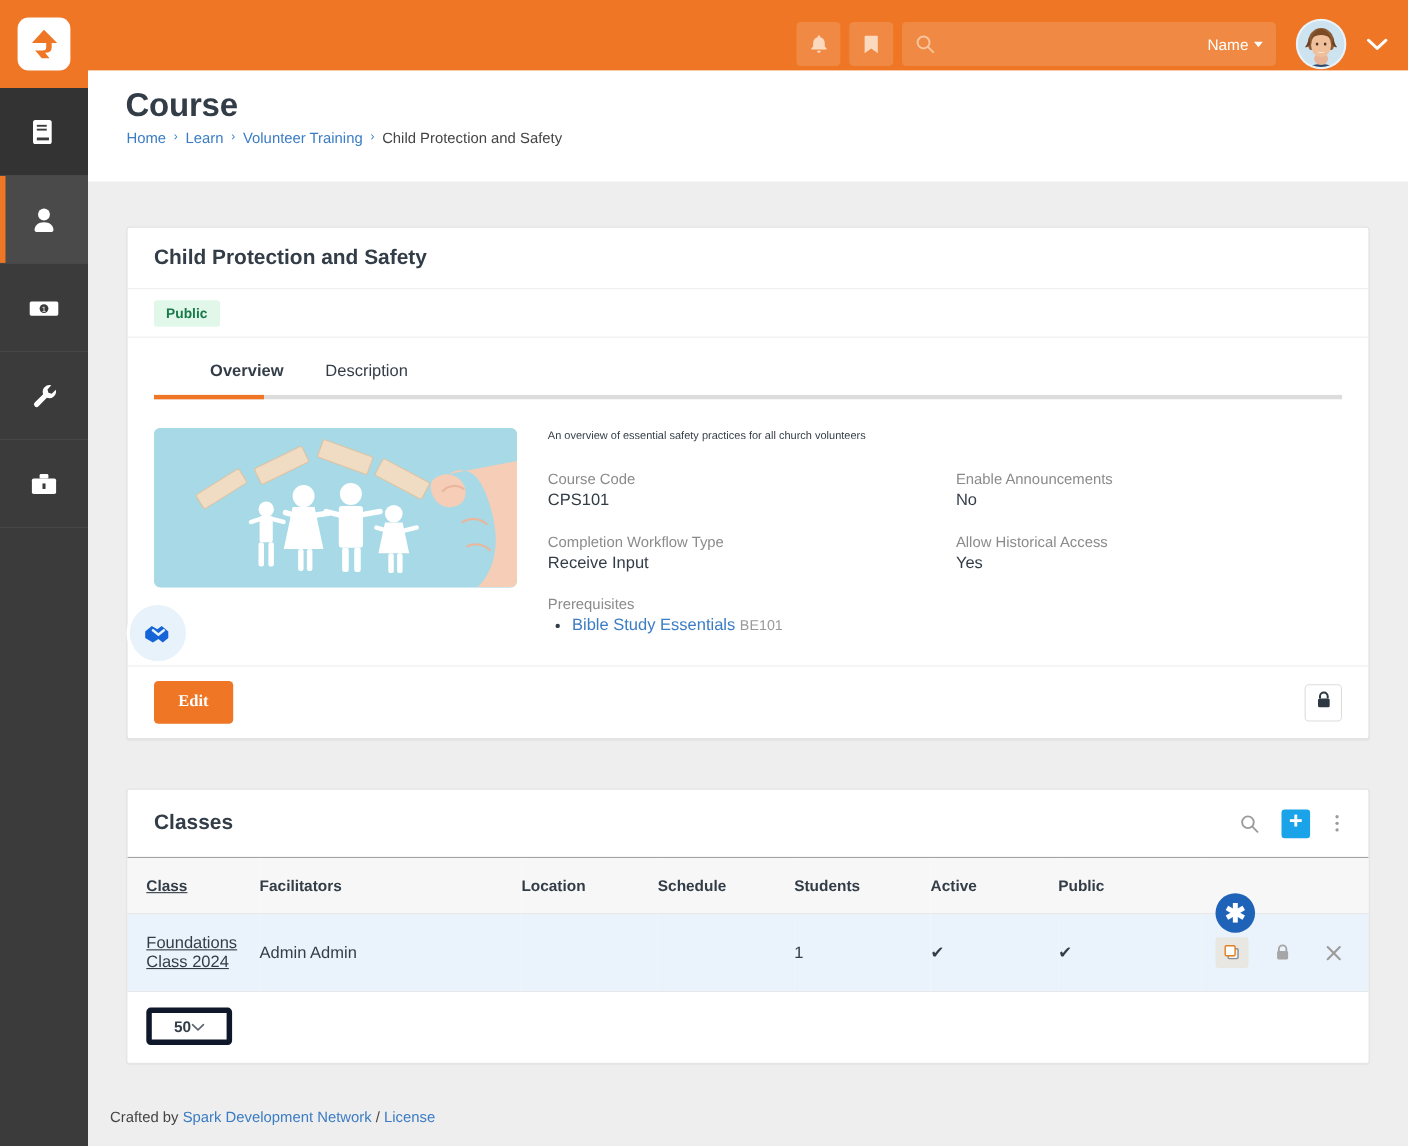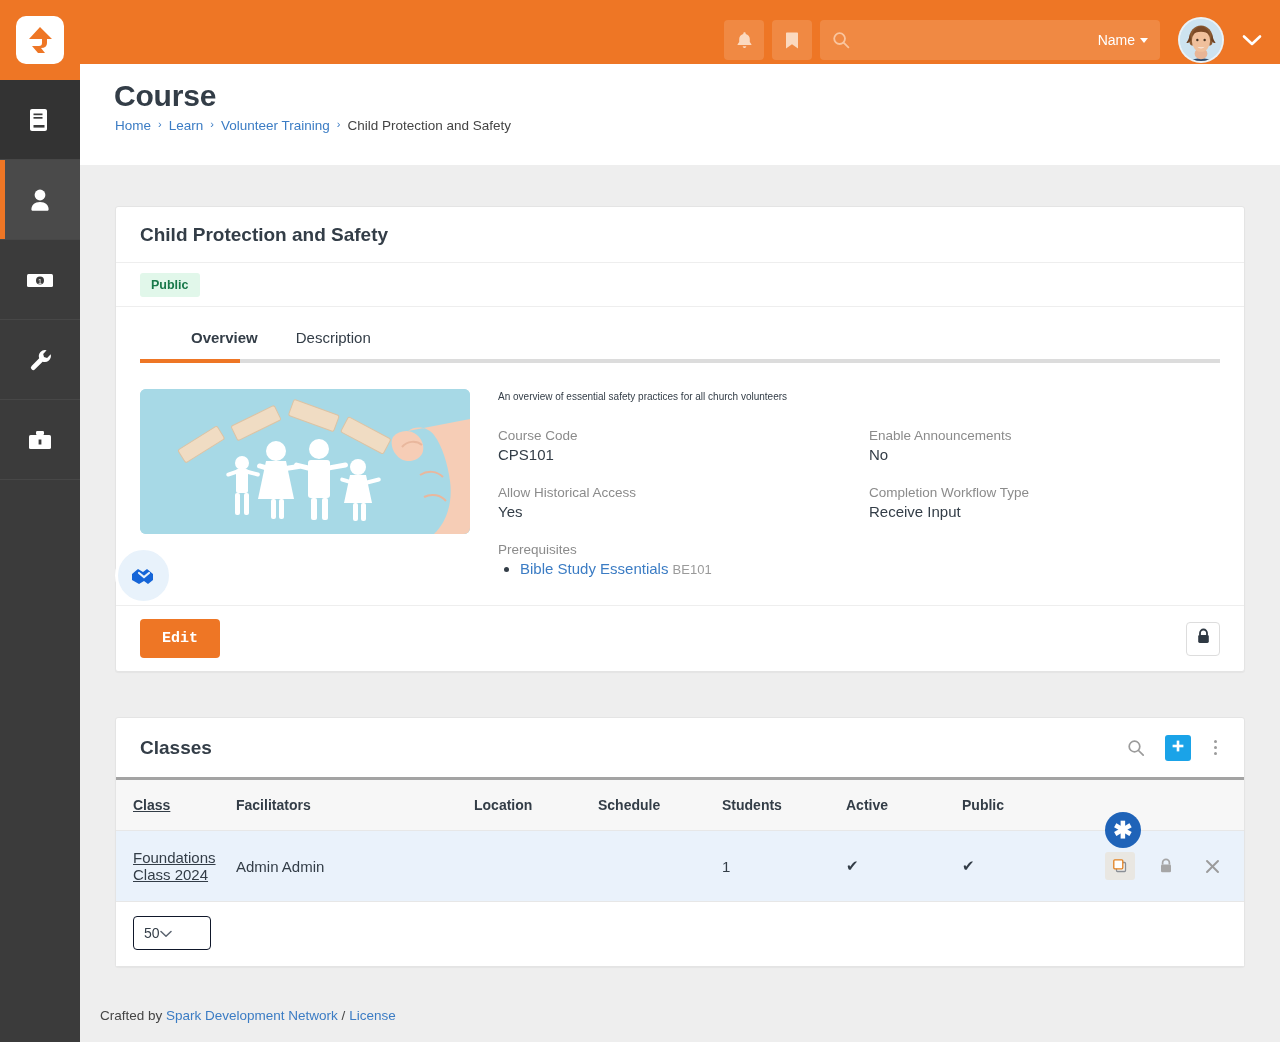--- a/index.html
+++ b/index.html
@@ -172,35 +172,35 @@
   .code-muted{ color:#9a9a9a; font-size:13px; }
 
   .panel-footer{
     border-top:1px solid #eeeeee; height:66px;
     display:flex; align-items:center; justify-content:space-between;
     padding:0 24px;
   }
   .btn-edit{
     background:#ee7625; color:#ffffff; border:none; border-radius:4px;
     font-size:15px; font-weight:bold; padding:11px 22px; cursor:pointer;
-    font-family:Liberation Mono, monospace;
+    font-family:Liberation Serif, serif;
   }
   .btn-square{
     width:34px; height:34px; border:1px solid #dddddd; border-radius:4px;
     background:#ffffff; display:flex; align-items:center; justify-content:center;
     cursor:pointer;
   }
 
   
   .panel-classes{
     position:absolute; left:35px; top:552px; width:1130px;
   }
   .classes-head{
     height:62px; display:flex; align-items:center; padding:0 24px;
-    border-bottom:3px solid #a3a3a3;
+    border-bottom:1px solid #a3a3a3;
   }
   .classes-title{ font-size:19px; font-weight:bold; color:#333d47; }
   .classes-actions{ margin-left:auto; display:flex; align-items:center; gap:20px; }
   .act{ cursor:pointer; display:flex; align-items:center; justify-content:center; }
   .add-btn{
     width:26px; height:26px; background:#1aa3e8; border-radius:3px;
     display:flex; align-items:center; justify-content:center; cursor:pointer;
   }
   .kebab{ display:flex; flex-direction:column; gap:3px; cursor:pointer; padding:3px; }
   .kebab i{ width:3px;height:3px;border-radius:50%;background:#9b9b9b;display:block; }
@@ -227,23 +227,23 @@
   .row-icon{ cursor:pointer; display:flex; align-items:center; justify-content:center; width:30px; height:28px; }
   .row-icon.hl{ background:#e9e7e2; border-radius:3px; }
   .cursor-dot{
     position:absolute; width:36px; height:36px; border-radius:50%;
     background:#1f63b8; right:86px; top:-40px;
     display:flex; align-items:center; justify-content:center;
     color:#ffffff; font-size:23px; font-weight:bold; line-height:1;
   }
   .grid-footer{ padding:14px 17px 16px 17px; background:#ffffff; }
   .pagesize{
-    width:78px; height:34px; border:1px solid #0f172a; border-radius:4px;
-    background:#ffffff; display:flex; align-items:center; justify-content:flex-start;
-    padding:0 10px; font-size:14px; color:#333d47; cursor:pointer;
+    width:78px; height:34px; border:5px solid #0f172a; border-radius:4px;
+    background:#ffffff; display:flex; align-items:center; justify-content:center;
+    padding:0 10px; font-size:14px; color:#333d47; cursor:pointer;font-weight:bold;
   }
 
   .footer-note{
     position:absolute; left:20px; top:843px; font-size:13.5px; color:#444444;
   }
   .footer-note a{ color:#3b7cc4; text-decoration:none; cursor:pointer; }
 </style>
 </head>
 <body>
 
@@ -447,26 +447,26 @@
         <div class="grid2">
           <div>
             <div class="fld-label">Course Code</div>
             <div class="fld-value">CPS101</div>
           </div>
           <div>
             <div class="fld-label">Enable Announcements</div>
             <div class="fld-value">No</div>
           </div>
           <div>
+            <div class="fld-label">Completion Workflow Type</div>
+            <div class="fld-value">Receive Input</div>
+          </div>
+          <div>
             <div class="fld-label">Allow Historical Access</div>
             <div class="fld-value">Yes</div>
-          </div>
-          <div>
-            <div class="fld-label">Completion Workflow Type</div>
-            <div class="fld-value">Receive Input</div>
           </div>
           <div>
             <div class="fld-label">Prerequisites</div>
             <div class="fld-value">
               <ul>
                 <li>
                   <a>Bible Study Essentials</a>
                   <span class="code-muted">BE101</span>
                 </li>
               </ul>

